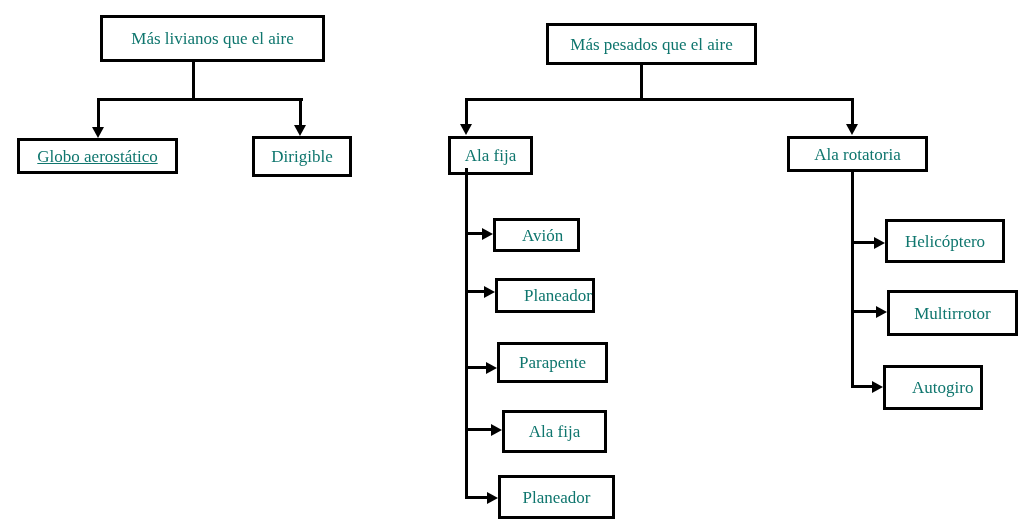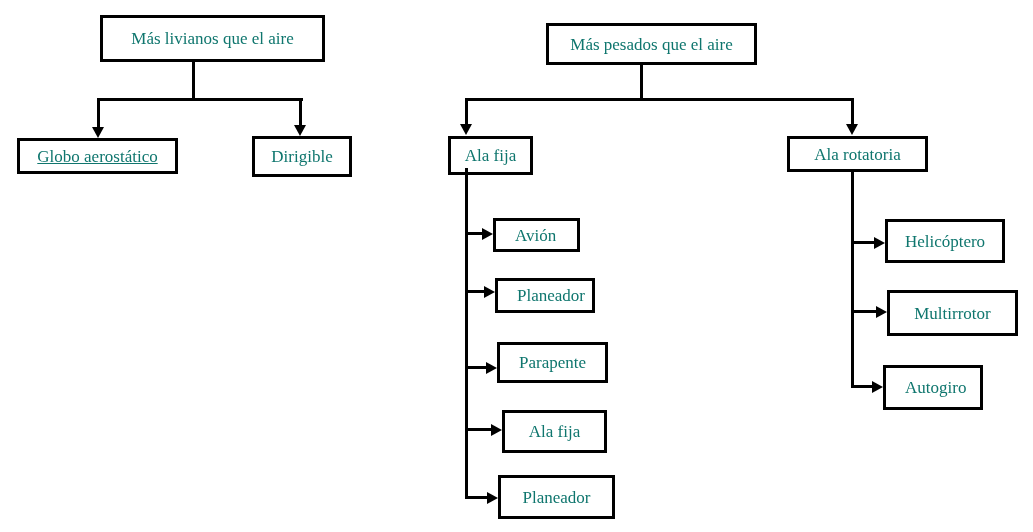--- a/index.html
+++ b/index.html
@@ -22,21 +22,21 @@
     color: #0f766e;
     display: flex;
     align-items: center;
     justify-content: center;
     font-size: 17px;
     line-height: 1;
     white-space: nowrap;
   }
   .box.align-left {
     justify-content: flex-start;
-    padding-left: 19px;
+    padding-left: 26px;
   }
   .line {
     position: absolute;
     background: #000000;
   }
   .ah-down {
     position: absolute;
     width: 0; height: 0;
     border-left: 6px solid transparent;
     border-right: 6px solid transparent;

